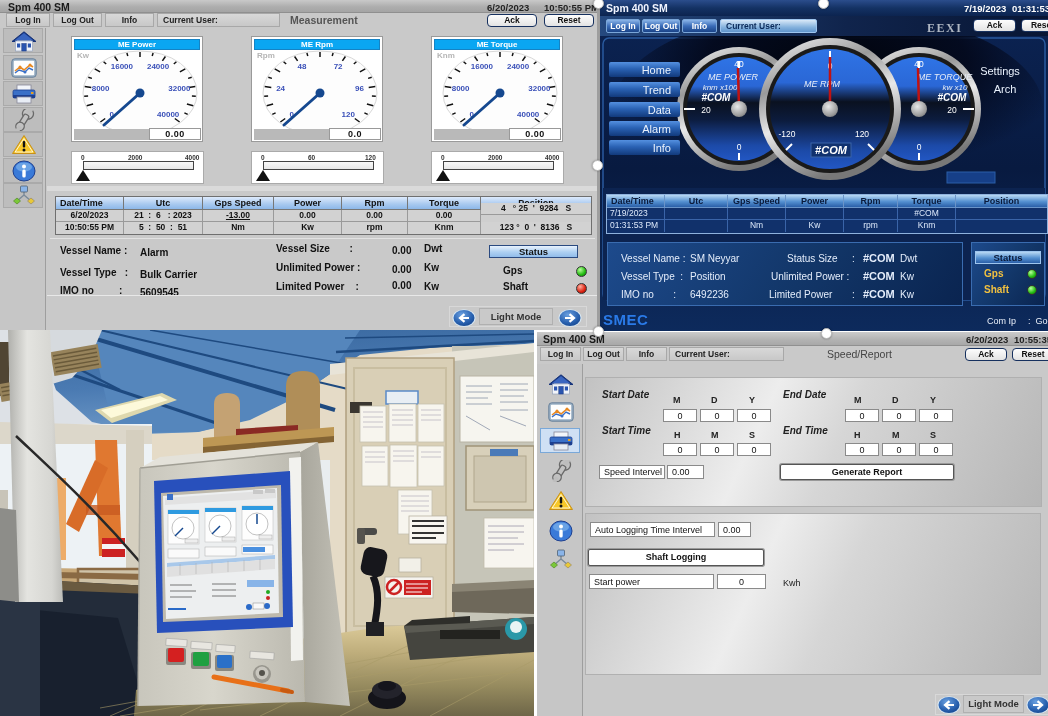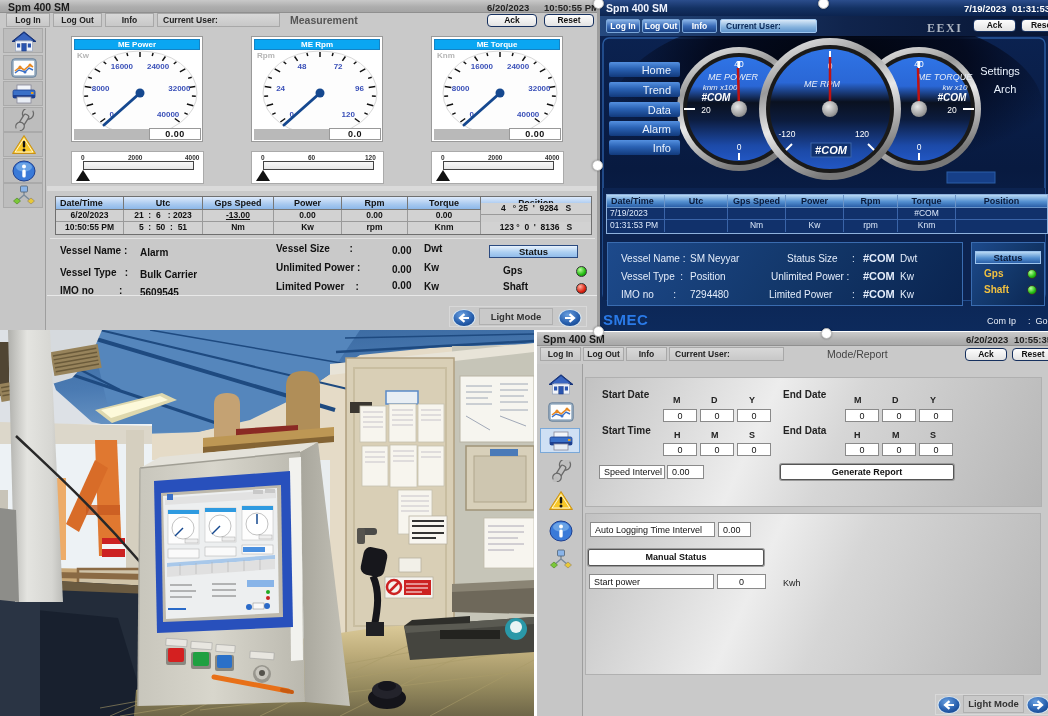--- a/index.html
+++ b/index.html
@@ -59,21 +59,21 @@
 .vlab2 { position:absolute; font-size:10px; color:#e4edfb; }
 .sthead2 { position:absolute; background:linear-gradient(180deg,#b8d8f4 0%,#5490d0 55%,#2a5fa8 100%); border:1px solid #9ec5ee;
   font-size:9.5px; font-weight:bold; color:#0a1a3a; text-align:center; }
 
 #q4 { position:absolute; left:537px; top:332px; width:511px; height:384px; background:#c9c9c9; }
 #q4 .titlebar { position:absolute; left:0; top:0; width:511px; height:14px;
   background:linear-gradient(180deg,#cbcbcb 0%,#b2b2b2 60%,#a8a8a8 100%); border-bottom:1px solid #909090; }
 #q4 .sidebar { position:absolute; left:0; top:32px; width:46px; height:352px; background:#c6c6c6; border-right:1px solid #9e9e9e; }
 .panelgrad { position:absolute; background:linear-gradient(115deg,#c2c2c2 0%,#ededed 38%,#d6d6d6 55%,#b6b6b6 100%); border:1px solid #b0b0b0; }
 .ibox { position:absolute; background:#fff; border:1px solid #8a8a8a; font-size:9px; color:#111; }
-.ilab { position:absolute; font-size:10px; font-weight:bold; color:#222;text-align:right; }
+.ilab { position:absolute; font-style:italic; font-size:10px; font-weight:bold; color:#222;text-align:right; }
 .mdy { position:absolute; font-size:9px; font-weight:bold; color:#222; }
 .handle { position:absolute; width:11px; height:11px; border-radius:50%; background:#fff; border:1px solid #b8b8b8; box-shadow:0 0 2px rgba(0,0,0,0.35); }
 
 </style></head><body>
 <div id="q1">
   <div class="titlebar"></div>
   <div class="titletxt">Spm 400 SM</div>
   <div class="abs" style="left:487px;top:2px;font-size:9.5px;font-weight:bold;color:#222;">6/20/2023</div>
   <div class="abs" style="left:544px;top:2px;font-size:9.5px;font-weight:bold;color:#222;white-space:nowrap;">10:50:55 PM</div>
   <div class="lbtn" style="left:6px;top:13px;width:44px;height:14px;line-height:13px;">Log In</div>
@@ -435,21 +435,21 @@
     <div class="tc2" style="left:291px;top:25px;width:58px;border-bottom:none;">Knm</div>
     <div class="tc2" style="left:349px;top:25px;width:91px;border:none;"></div>
   </div>
   <div class="abs" style="left:7px;top:242px;width:356px;height:64px;background:linear-gradient(125deg,#1d4a8c 0%,#123668 55%,#0a2450 100%);border:1px solid #3a6cb0;"></div>
   <div class="abs" style="left:371px;top:242px;width:74px;height:64px;background:linear-gradient(125deg,#1d4a8c 0%,#123668 55%,#0a2450 100%);border:1px solid #3a6cb0;"></div>
   <div class="vlab2" style="left:21px;top:253px;">Vessel Name :</div>
   <div class="vlab2" style="left:90px;top:253px;">SM Neyyar</div>
   <div class="vlab2" style="left:21px;top:271px;">Vessel Type&nbsp; :</div>
   <div class="vlab2" style="left:90px;top:271px;">Position</div>
   <div class="vlab2" style="left:21px;top:289px;">IMO no&nbsp;&nbsp;&nbsp;&nbsp;&nbsp;&nbsp; :</div>
-  <div class="vlab2" style="left:90px;top:289px;">7294480</div>
+  <div class="vlab2" style="left:90px;top:289px;">6492236</div>
   <div class="vlab2" style="left:187px;top:253px;">Status Size</div>
   <div class="vlab2" style="left:252px;top:253px;">:</div>
   <div class="vlab2" style="left:263px;top:252px;font-weight:bold;font-size:11px;">#COM</div>
   <div class="vlab2" style="left:300px;top:253px;">Dwt</div>
   <div class="vlab2" style="left:171px;top:271px;">Unlimited Power :</div>
   <div class="vlab2" style="left:263px;top:270px;font-weight:bold;font-size:11px;">#COM</div>
   <div class="vlab2" style="left:300px;top:271px;">Kw</div>
   <div class="vlab2" style="left:169px;top:289px;">Limited Power</div>
   <div class="vlab2" style="left:252px;top:289px;">:</div>
   <div class="vlab2" style="left:263px;top:288px;font-weight:bold;font-size:11px;">#COM</div>
@@ -465,21 +465,21 @@
 </div>
 <div id="q4">
   <div class="titlebar"></div>
   <div class="abs" style="left:6px;top:1px;font-size:10.5px;font-weight:bold;color:#1a1a1a;">Spm 400 SM</div>
   <div class="abs" style="left:429px;top:2px;font-size:9.5px;font-weight:bold;color:#222;">6/20/2023</div>
   <div class="abs" style="left:477px;top:2px;font-size:9.5px;font-weight:bold;color:#222;white-space:nowrap;">10:55:35</div>
   <div class="lbtn" style="left:3px;top:15px;width:41px;height:14px;line-height:13px;">Log In</div>
   <div class="lbtn" style="left:46px;top:15px;width:41px;height:14px;line-height:13px;">Log Out</div>
   <div class="lbtn" style="left:89px;top:15px;width:41px;height:14px;line-height:13px;">Info</div>
   <div class="lbtn" style="left:132px;top:15px;width:115px;height:14px;line-height:13px;text-align:left;padding-left:5px;">Current User:</div>
-  <div class="abs" style="left:290px;top:16px;font-size:10.5px;color:#444;">Mode/Report</div>
+  <div class="abs" style="left:290px;top:16px;font-size:10.5px;color:#444;">Speed/Report</div>
   <div class="ackbtn" style="left:428px;top:16px;width:42px;height:13px;line-height:10px;">Ack</div>
   <div class="ackbtn" style="left:475px;top:16px;width:42px;height:13px;line-height:10px;">Reset</div>
   <div class="sidebar"></div>
   <div class="sicon" style="top:39px;background:transparent;border:1px solid transparent;">
       <svg width="26" height="21" viewBox="0 0 26 21" style="position:absolute;left:7px;top:2px;">
         <path d="M1 10.5 L13 0.8 L25 10.5 L22 10.5 L13 3.2 L4 10.5 Z" fill="#16337a" stroke="#16337a" stroke-width="1" stroke-linejoin="round"></path>
         <path d="M13 2 L22.5 9.5 L3.5 9.5 Z" fill="#3a66c0"></path>
         <rect x="4.5" y="10" width="17" height="10" fill="#f2f5fa" stroke="#8a9ab8" stroke-width="0.6"></rect>
         <rect x="10.8" y="12.5" width="4.4" height="7.5" fill="#2a55b0" stroke="#16337a" stroke-width="0.5"></rect>
         <rect x="6" y="12.5" width="3.2" height="4" fill="#2a55b0"></rect>
@@ -556,34 +556,34 @@
   <div class="ibox" style="left:308px;top:77px;width:34px;height:13px;text-align:center;line-height:12px;">0</div>
   <div class="ibox" style="left:345px;top:77px;width:34px;height:13px;text-align:center;line-height:12px;">0</div>
   <div class="ibox" style="left:382px;top:77px;width:34px;height:13px;text-align:center;line-height:12px;">0</div>
   <div class="ilab" style="left:65px;top:93px;">Start Time</div>
   <div class="mdy" style="left:137px;top:98px;">H</div>
     <div class="mdy" style="left:174px;top:98px;">M</div>
     <div class="mdy" style="left:212px;top:98px;">S</div>
   <div class="ibox" style="left:126px;top:111px;width:34px;height:13px;text-align:center;line-height:12px;">0</div>
   <div class="ibox" style="left:163px;top:111px;width:34px;height:13px;text-align:center;line-height:12px;">0</div>
   <div class="ibox" style="left:200px;top:111px;width:34px;height:13px;text-align:center;line-height:12px;">0</div>
-  <div class="ilab" style="left:246px;top:93px;">End Data</div>
+  <div class="ilab" style="left:246px;top:93px;">End Time</div>
   <div class="mdy" style="left:317px;top:98px;">H</div>
     <div class="mdy" style="left:355px;top:98px;">M</div>
     <div class="mdy" style="left:393px;top:98px;">S</div>
   <div class="ibox" style="left:308px;top:111px;width:34px;height:13px;text-align:center;line-height:12px;">0</div>
   <div class="ibox" style="left:345px;top:111px;width:34px;height:13px;text-align:center;line-height:12px;">0</div>
   <div class="ibox" style="left:382px;top:111px;width:34px;height:13px;text-align:center;line-height:12px;">0</div>
   <div class="ibox" style="left:62px;top:133px;width:66px;height:14px;line-height:13px;padding-left:4px;">Speed Intervel</div>
   <div class="ibox" style="left:130px;top:133px;width:37px;height:14px;line-height:13px;padding-left:4px;">0.00</div>
   <div class="ibox" style="left:243px;top:132px;width:174px;height:16px;border:1px solid #555;border-radius:2px;box-shadow:0 0 0 1px #999;text-align:center;line-height:15px;font-weight:bold;">Generate Report</div>
   <div class="panelgrad" style="left:48px;top:181px;width:456px;height:162px;"></div>
   <div class="ibox" style="left:53px;top:190px;width:125px;height:15px;line-height:14px;padding-left:4px;">Auto Logging Time Intervel</div>
   <div class="ibox" style="left:181px;top:190px;width:33px;height:15px;line-height:14px;padding-left:4px;">0.00</div>
-  <div class="ibox" style="left:51px;top:217px;width:176px;height:17px;border:1px solid #555;border-radius:2px;box-shadow:0 0 0 1px #999;text-align:center;line-height:15px;font-weight:bold;">Manual Status</div>
+  <div class="ibox" style="left:51px;top:217px;width:176px;height:17px;border:1px solid #555;border-radius:2px;box-shadow:0 0 0 1px #999;text-align:center;line-height:15px;font-weight:bold;">Shaft Logging</div>
   <div class="ibox" style="left:52px;top:242px;width:125px;height:15px;line-height:14px;padding-left:4px;">Start power</div>
   <div class="ibox" style="left:180px;top:242px;width:49px;height:15px;text-align:center;line-height:14px;">0</div>
   <div class="mdy" style="left:246px;top:246px;font-weight:normal;">Kwh</div>
   <div class="pagerbar" style="left:398px;top:362px;width:113px;height:21px;border-right:none;"></div>
   <div class="arrowbtn" style="left:400px;top:364px;">
     <svg width="24" height="18" viewBox="0 0 24 18">
     <ellipse cx="12" cy="9" rx="11.5" ry="8.8" fill="#d8e8f4"></ellipse>
     <ellipse cx="12" cy="9" rx="10.5" ry="8" fill="url(#gb1)"></ellipse>
     <path d="M17 9 L9.5 9 M12.5 5.2 L8 9 L12.5 12.8" stroke="#fff" stroke-width="2.2" fill="none"></path>
     </svg>

